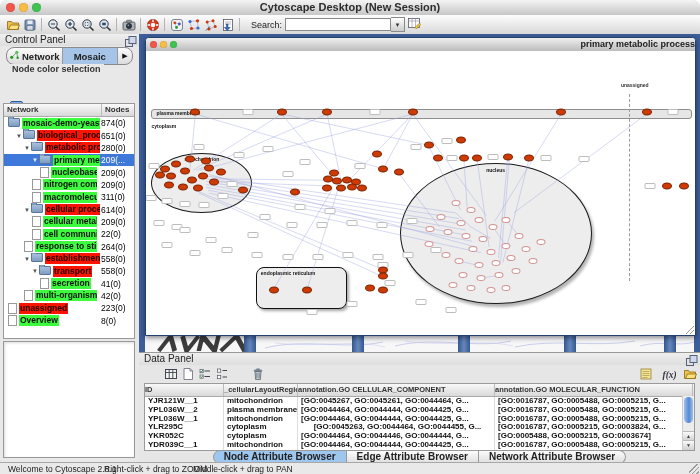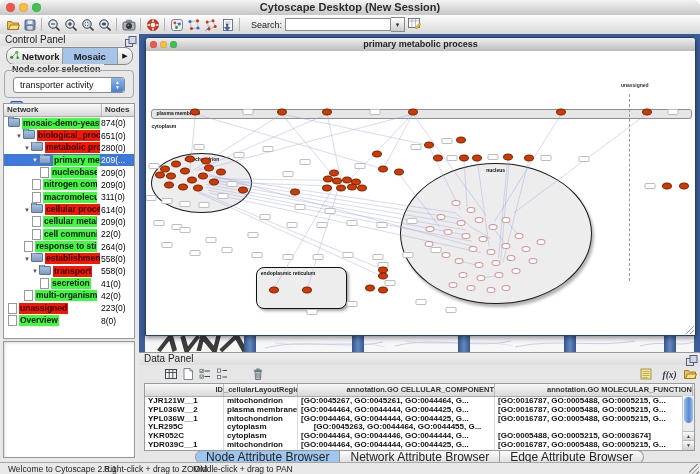--- a/index.html
+++ b/index.html
@@ -53,21 +53,21 @@
   .trow.sel .cnt{color:#fff;}
   .birdseye{position:absolute;left:3px;right:4px;top:307px;bottom:4px;background:#fff;border:1px solid #999;box-shadow:inset 1px 1px 3px rgba(0,0,0,.15);}
   
   .desktop{position:absolute;left:139px;top:34px;width:561px;height:318px;background:#3d5e99;overflow:hidden;}
   .bgstrip{position:absolute;left:6px;top:300px;width:549px;height:18px;background:#f7f7f7;overflow:hidden;}
   .bgstrip .bluebar{position:absolute;top:0;width:12px;height:18px;background:linear-gradient(90deg,#34598f,#6587bd,#34598f);}
   .frame{position:absolute;left:6px;top:3px;width:549px;height:297px;border:1px solid #24406c;border-radius:4px 4px 0 0;box-shadow:0 2px 5px rgba(0,0,20,.45);background:#fff;}
   .frame-tb{position:absolute;top:0;left:0;right:0;height:13px;background:linear-gradient(#efefef,#bcbcbc);border-bottom:1px solid #8a8a8a;border-radius:3px 3px 0 0;}
   .frame-tb .lights{left:4px;top:3px;gap:3px;}
   .frame-tb .tl{width:7px;height:7px;}
-  .ftitle{display:block;text-align:center;font-size:9px;font-weight:bold;color:#222;line-height:13px;}
+  .ftitle{display:block;text-align:right;font-size:9px;font-weight:bold;color:#222;line-height:13px;}
   .canvas{position:absolute;top:13px;left:0;right:0;bottom:0;background:#fff;overflow:hidden;}
   .region{position:absolute;background:#ededed;}
   .membrane{left:1%;right:0.5%;top:20.3%;height:2.9%;border:1px solid #8e8e8e;border-radius:3px;background:#e6e6e6;}
   .mito{left:1%;top:36%;width:18%;height:20.5%;border:1.3px solid #1a1a1a;border-radius:50%;}
   .nucleus{left:46.2%;top:39.5%;width:34.6%;height:49%;border:1.3px solid #1a1a1a;border-radius:50%;box-shadow:2px 3px 3px rgba(0,0,0,.3);}
   .er{left:20%;top:76%;width:16.3%;height:14%;border:1.3px solid #111;border-radius:8px;box-shadow:2px 2px 3px rgba(0,0,0,.35);}
   .rlabel{position:absolute;font-size:5px;font-weight:bold;color:#111;white-space:nowrap;}
   .membrane .rlabel{left:4px;top:0;}
   .mito .rlabel{left:50%;top:2px;transform:translateX(-50%);}
   .nucleus .rlabel{left:50%;top:3px;transform:translateX(-50%);}
@@ -82,28 +82,28 @@
   .tag{position:absolute;width:9px;height:4px;background:#fff;border:1px solid #bdbdbd;border-radius:1px;transform:translate(-50%,-50%);}
   .fgrip{position:absolute;right:1px;bottom:1px;width:8px;height:8px;background:
     linear-gradient(135deg,transparent 45%,#999 45%,#999 55%,transparent 55%),
     linear-gradient(135deg,transparent 70%,#999 70%,#999 80%,transparent 80%);}
   
   .data-panel{position:absolute;left:139px;top:352px;width:561px;height:110px;background:#e6e6e6;border-top:1px solid #999;}
   .dp-toolbar{position:absolute;top:12px;left:18px;right:0;height:18px;}
   .dp-btn{position:absolute;top:1px;width:18px;height:16px;display:flex;align-items:center;justify-content:center;}
   .dtable{position:absolute;left:5px;right:5px;top:30px;height:66px;background:#fff;border:1px solid #9a9a9a;overflow:hidden;}
   .dthead{display:flex;height:12px;background:linear-gradient(#f8f8f8,#d9d9d9);border-bottom:1px solid #aaa;}
-  .dthead span{font-size:7.5px;font-weight:bold;color:#333;text-align:right;border-right:1px solid #bbb;line-height:12px;overflow:hidden;white-space:nowrap;flex:none;}
+  .dthead span{font-size:7.5px;font-weight:bold;color:#333;text-align:left;border-right:1px solid #bbb;line-height:12px;overflow:hidden;white-space:nowrap;flex:none;}
   .dtrow{display:flex;height:8.8px;}
   .dtrow span{font-size:8px;font-weight:bold;color:#111;padding-left:3px;border-right:1px solid #ddd;line-height:8.8px;overflow:hidden;white-space:nowrap;flex:none;}
   .vsb{position:absolute;right:0;top:12px;bottom:0;width:11px;background:#ececec;border-left:1px solid #ccc;}
   .vsb .thumb{position:absolute;top:1px;left:1px;right:1px;height:26px;border-radius:5px;background:linear-gradient(90deg,#9cc0ee,#5588d2 55%,#9cc0ee);}
   .vsb .sbtn{position:absolute;left:0;right:0;height:9px;background:linear-gradient(#fafafa,#d0d0d0);border-top:1px solid #bbb;font-size:5px;text-align:center;line-height:9px;color:#444;}
   .btabs{position:absolute;left:0;right:0;top:97px;display:flex;justify-content:center;}
-  .btab{height:12px;line-height:12px;padding:0 10px;font-size:12px;font-weight:normal;color:#222;background:linear-gradient(#fcfcfc,#dedede);border:1px solid #999;border-left:none;}
+  .btab{height:12px;line-height:12px;padding:0 10px;font-size:10px;font-weight:bold;color:#222;background:linear-gradient(#fcfcfc,#dedede);border:1px solid #999;border-left:none;}
   .btab:first-child{border-left:1px solid #999;border-radius:7px 0 0 7px;}
   .btab:last-child{border-radius:0 7px 7px 0;}
   .btab.sel{background:#9ec7f0;}
   
   .statusbar{position:absolute;left:0;top:462px;width:700px;height:12px;background:#e9e9e9;border-top:1px solid #a8a8a8;}
   .statusbar span{position:absolute;font-size:8.5px;color:#222;top:1px;}
   .sgrip{position:absolute;right:1px;bottom:1px;width:10px;height:10px;background:
     linear-gradient(135deg,transparent 40%,#9a9a9a 40%,#9a9a9a 48%,transparent 48%),
     linear-gradient(135deg,transparent 62%,#9a9a9a 62%,#9a9a9a 70%,transparent 70%),
     linear-gradient(135deg,transparent 84%,#9a9a9a 84%,#9a9a9a 92%,transparent 92%);}
@@ -252,29 +252,20 @@
             </svg></span>
         <span>Network</span>
       </div>
       <div class="tabseg sel">
         <span>Mosaic</span>
       </div>
       <div class="tabarrow">▶</div>
     </div>
 
     <span class="legend">Node color selection</span>
-    <div class="groupbox">
-      <div class="nselect">
-        <span class="val">transporter activity</span>
-        <span class="stepper">
-            <span>▲</span>
-            <span>▼</span>
-          </span>
-      </div>
-    </div>
 
     <div class="cbrow">
       <span class="cb">✓</span>
       <label>Select nodes</label>
     </div>
 
     <div class="tree">
       <div class="tree-header">
         <span class="c1">Network</span>
         <span class="c2">Nodes</span>
@@ -698,20 +689,21 @@
           <div class="dtrow">
             <span style="width: 75px;">YPL036W__1</span>
             <span style="width: 70px;">mitochondrion</span>
             <span style="width: 193px;">[GO:0044464, GO:0044444, GO:0044425, G...</span>
             <span style="width: 194px;">[GO:0016787, GO:0005488, GO:0005215, G...</span>
           </div>
           <div class="dtrow">
             <span style="width: 75px;">YLR295C</span>
             <span style="width: 70px;">cytoplasm</span>
             <span style="width: 193px; text-align: center;">[GO:0045263, GO:0044464, GO:0044455, G...</span>
+            <span style="width: 194px;">[GO:0016787, GO:0005215, GO:0003824, G...</span>
           </div>
           <div class="dtrow">
             <span style="width: 75px;">YKR052C</span>
             <span style="width: 70px;">cytoplasm</span>
             <span style="width: 193px;">[GO:0044464, GO:0044446, GO:0044444, G...</span>
             <span style="width: 194px;">[GO:0005488, GO:0005215, GO:0003674]</span>
           </div>
           <div class="dtrow">
             <span style="width: 75px;">YDR039C__1</span>
             <span style="width: 70px;">mitochondrion</span>
@@ -720,22 +712,22 @@
           </div>
         </div>
       <div class="vsb">
         <div class="thumb"></div>
         <div class="sbtn" style="bottom:9px">▲</div>
         <div class="sbtn" style="bottom:0">▼</div>
       </div>
     </div>
     <div class="btabs">
       <span class="btab sel">Node Attribute Browser</span>
+      <span class="btab">Edge Attribute Browser</span>
       <span class="btab">Network Attribute Browser</span>
-      <span class="btab">Edge Attribute Browser</span>
     </div>
   </div>
 
   <div class="statusbar">
     <span style="left:8px">Welcome to Cytoscape 2.8.1</span>
     <span style="left:104px">Right-click + drag to ZOOM</span>
     <span style="left:193px">Middle-click + drag to PAN</span>
     <span class="sgrip"></span>
   </div>
 </div>

